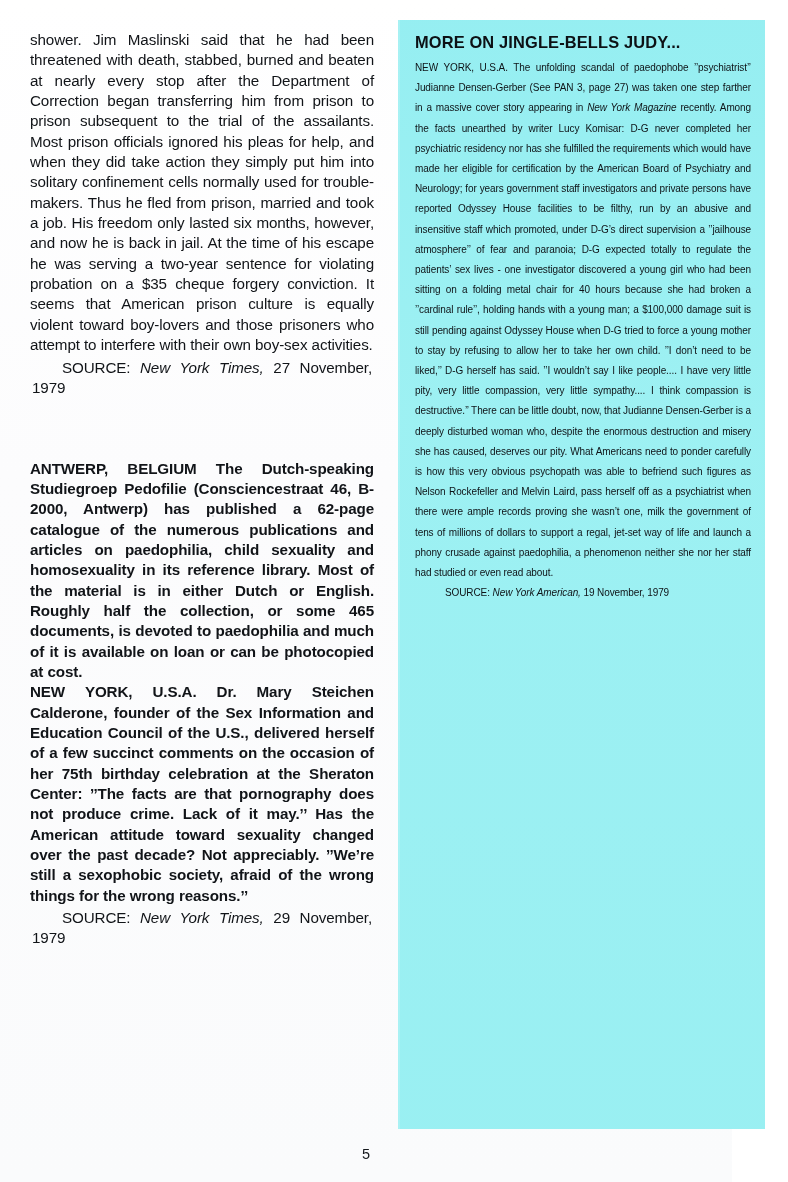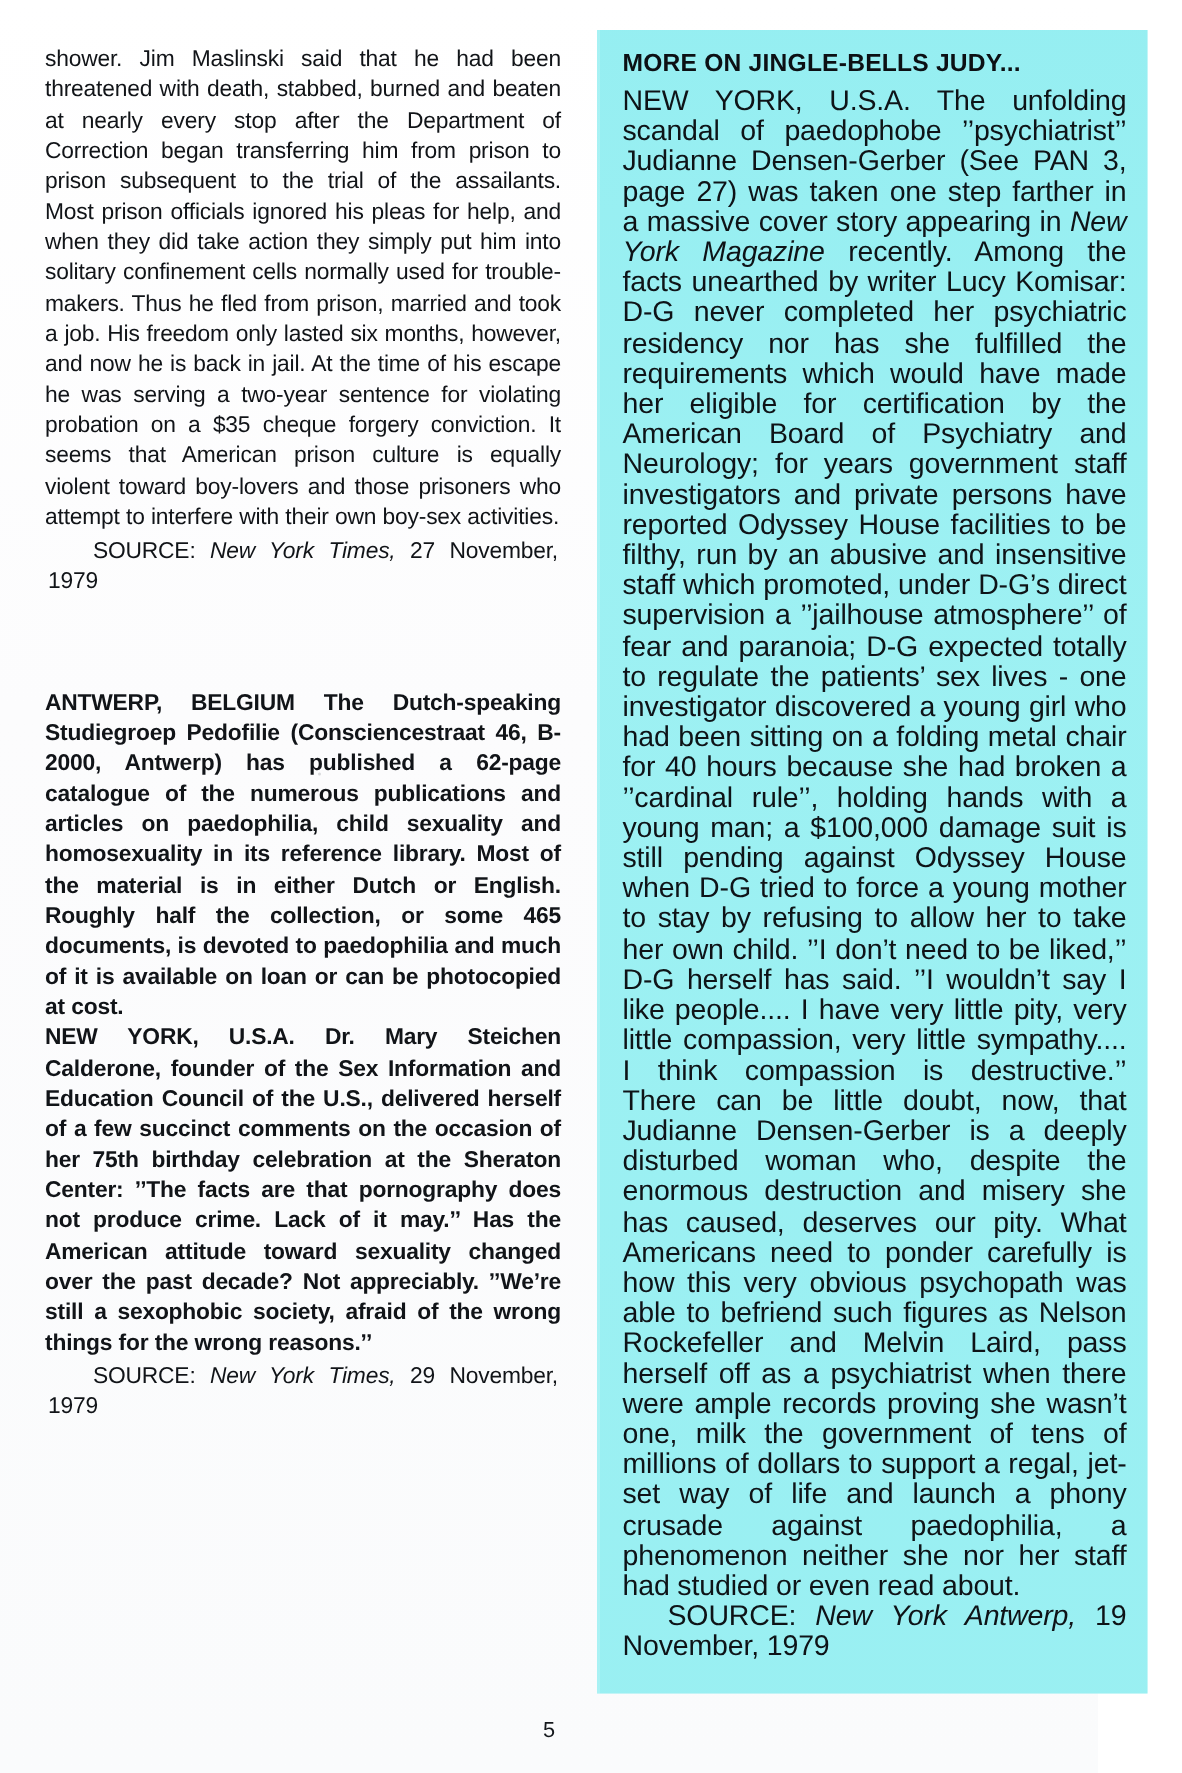--- a/index.html
+++ b/index.html
@@ -96,21 +96,21 @@
   #cyan-heading {
     font-size: 16.4px;
     font-weight: bold;
     letter-spacing: 0.15px;
     margin: 0 0 6px 0;
     line-height: 20px;
     color: #0c1014;
   }
 
   .cyan-par {
-    font-size: 19px;
+    font-size: 10px;
     line-height: 20.2px;
     text-align: justify;
     margin: 0;
     letter-spacing: -0.1px;
     color: #0e1317;
   }
 
   
   .justify-block {
     text-align: justify;
@@ -156,17 +156,17 @@
 
     <p class="src-line"><span>SOURCE:</span>&nbsp;<em>New York Times,</em>&nbsp;<span>29 November, 1979</span></p>
   </div>
 
   <div id="col-right-box">
 
     <h2 id="cyan-heading">MORE ON JINGLE-BELLS JUDY...</h2>
 
     <p class="cyan-par justify-block" style=""><span>NEW YORK, U.S.A. The unfolding scandal of paedophobe ’’psychiatrist’’ Judianne Densen-Gerber (See PAN 3, page 27) was taken one step farther in a massive cover story appearing in </span><em>New York Magazine</em><span> recently. Among the facts unearthed by writer Lucy Komisar: D-G never completed her psychiatric residency nor has she fulfilled the requirements which would have made her eligible for certification by the American Board of Psychiatry and Neurology; for years government staff investigators and private persons have reported Odyssey House facilities to be filthy, run by an abusive and insensitive staff which promoted, under D-G’s direct supervision a ’’jailhouse atmosphere’’ of fear and paranoia; D-G expected totally to regulate the patients’ sex lives - one investigator discovered a young girl who had been sitting on a folding metal chair for 40 hours because she had broken a ’’cardinal rule’’, holding hands with a young man; a $100,000 damage suit is still pending against Odyssey House when D-G tried to force a young mother to stay by refusing to allow her to take her own child. ’’I don’t need to be liked,’’ D-G herself has said. ’’I wouldn’t say I like people.... I have very little pity, very little compassion, very little sympathy.... I think compassion is destructive.’’ There can be little doubt, now, that Judianne Densen-Gerber is a deeply disturbed woman who, despite the enormous destruction and misery she has caused, deserves our pity. What Americans need to ponder carefully is how this very obvious psychopath was able to befriend such figures as Nelson Rockefeller and Melvin Laird, pass herself off as a psychiatrist when there were ample records proving she wasn’t one, milk the government of tens of millions of dollars to support a regal, jet-set way of life and launch a phony crusade against paedophilia, a phenomenon neither she nor her staff had studied or even read about.</span></p>
 
-    <p class="cyan-par" style="text-indent:30px;"><span>SOURCE:</span>&nbsp;<em>New York Antwerp,</em>&nbsp;<span>19 November, 1979</span></p>
+    <p class="cyan-par" style="text-indent:30px;"><span>SOURCE:</span>&nbsp;<em>New York American,</em>&nbsp;<span>19 November, 1979</span></p>
   </div>
 
   <div id="page-number">5</div>
 </div>
 
 </body></html>

